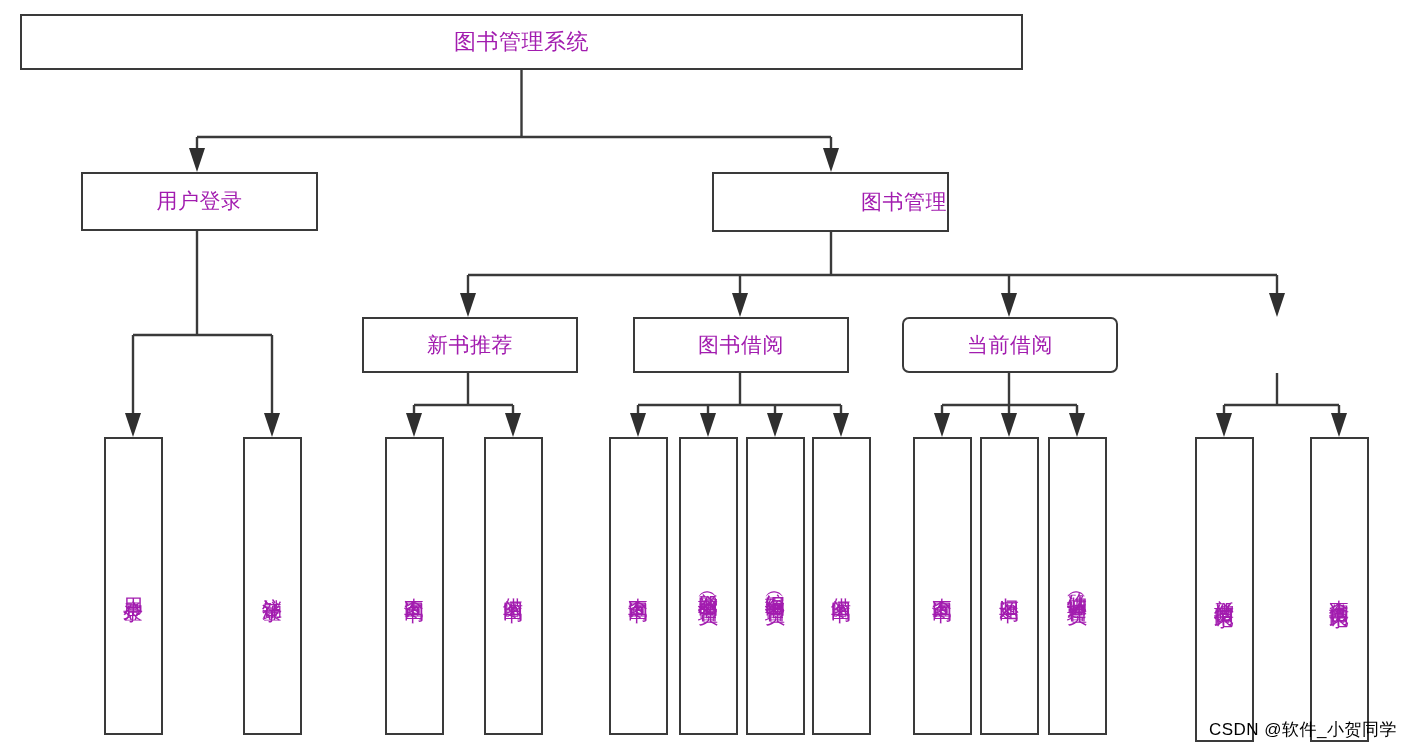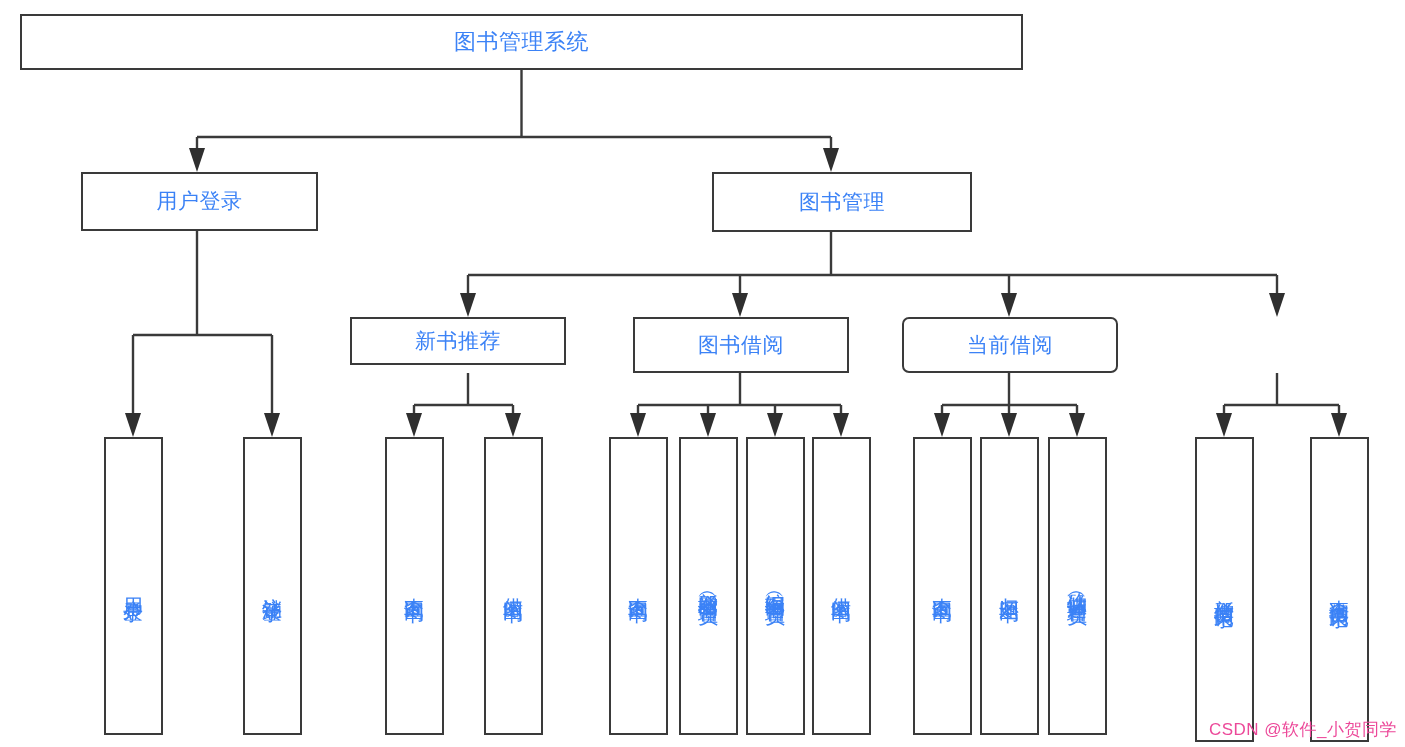--- a/index.html
+++ b/index.html
@@ -39,21 +39,21 @@
   }
   
   .node {
     position: absolute;
     box-sizing: border-box;
     background: #ffffff;
     border: 2.4px solid #3a3a3a;
     display: flex;
     align-items: center;
     justify-content: center;
-    color: #3b82f6;
+    color: #a21caf;
     overflow: hidden;
   }
   .node .label {
     display: block;
     text-align: center;
     line-height: 1.18;
     white-space: nowrap;
   }
   
   .node.horiz .label {
@@ -75,21 +75,21 @@
     line-height: 1.0;
     letter-spacing: 2px;
     white-space: nowrap;
   }
   
   #watermark {
     position: absolute;
     right: 8px;
     bottom: 6px;
     font-size: 17px;
-    color: #ec4899;
+    color: #000000;
     white-space: nowrap;
     letter-spacing: 0.5px;
   }
 </style>
 </head>
 <body>
 
 <div id="canvas">
 
   <svg id="wires" viewBox="0 0 1405 747" width="1405" height="747">
@@ -157,25 +157,25 @@
   </svg>
 
   <div class="node horiz root" style="left:20px; top:14px; width:1003px; height:56px;">
     <span class="label">图书管理系统</span>
   </div>
 
   <div class="node horiz" style="left:81px; top:172px; width:237px; height:59px;">
     <span class="label">用户登录</span>
   </div>
 
-  <div class="node horiz" style="left:712px; top:172px; width:260px; height:60px;">
+  <div class="node horiz" style="left:712px; top:172px; width:237px; height:60px;justify-content:flex-end;">
     <span class="label">图书管理</span>
   </div>
 
-  <div class="node horiz" style="left:350px; top:317px; width:216px; height:48px;justify-content:center;">
+  <div class="node horiz" style="left:362px; top:317px; width:216px; height:56px;justify-content:center;">
     <span class="label">新书推荐</span>
   </div>
 
   <div class="node horiz" style="left:633px; top:317px; width:216px; height:56px;">
     <span class="label">图书借阅</span>
   </div>
 
   <div class="node horiz" style="left:902px; top:317px; width:216px; height:56px;border-radius:7px;">
     <span class="label">当前借阅</span>
   </div>

